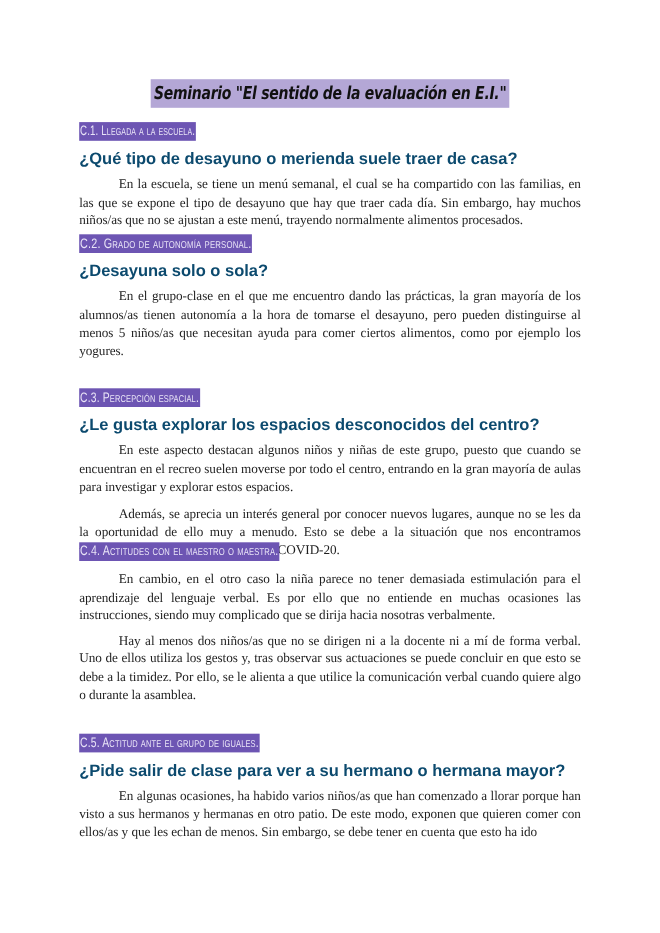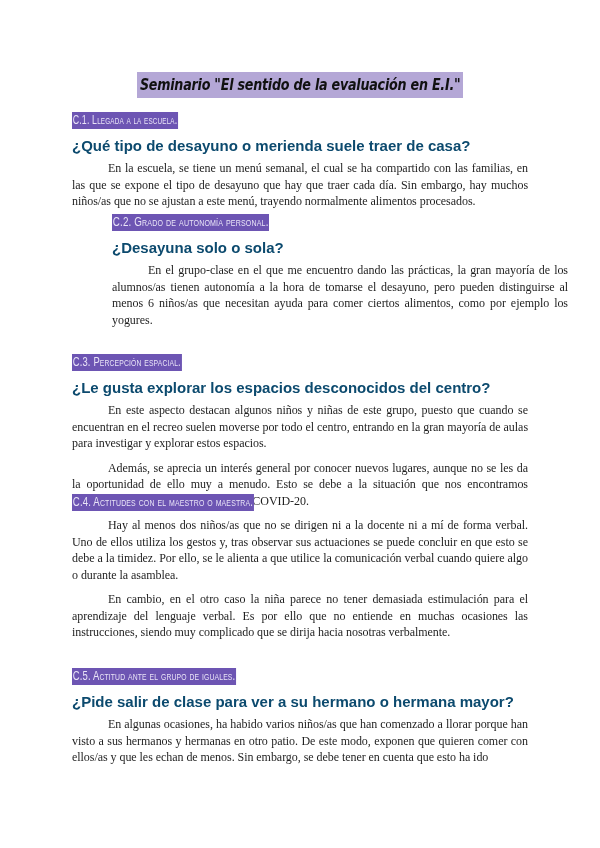--- a/index.html
+++ b/index.html
@@ -84,36 +84,36 @@
 <div class="title-wrap">
   <span class="title" style="transform: scale(0.821, 1.05);">Seminario "El sentido de la evaluación en E.I."</span>
 </div>
 
 <div class="section" style="top:110px;">
   <div class="sec-header" style="width: auto; transform: scaleX(0.707);">C.1. Llegada a la escuela.</div>
   <div class="question">¿Qué tipo de desayuno o merienda suele traer de casa?</div>
   <div class="para">En la escuela, se tiene un menú semanal, el cual se ha compartido con las familias, en las que se expone el tipo de desayuno que hay que traer cada día. Sin embargo, hay muchos niños/as que no se ajustan a este menú, trayendo normalmente alimentos procesados.</div>
 </div>
 
-<div class="section" style="top:212px;margin-left:40px;">
+<div class="section" style="top:212px;">
   <div class="sec-header" style="width: auto; transform: scaleX(0.785);">C.2. Grado de autonomía personal.</div>
   <div class="question">¿Desayuna solo o sola?</div>
-  <div class="para">En el grupo-clase en el que me encuentro dando las prácticas, la gran mayoría de los alumnos/as tienen autonomía a la hora de tomarse el desayuno, pero pueden distinguirse al menos 6 niños/as que necesitan ayuda para comer ciertos alimentos, como por ejemplo los yogures.</div>
+  <div class="para">En el grupo-clase en el que me encuentro dando las prácticas, la gran mayoría de los alumnos/as tienen autonomía a la hora de tomarse el desayuno, pero pueden distinguirse al menos 5 niños/as que necesitan ayuda para comer ciertos alimentos, como por ejemplo los yogures.</div>
 </div>
 
 <div class="section" style="top:352px;">
   <div class="sec-header" style="width: auto; transform: scaleX(0.753);">C.3. Percepción espacial.</div>
   <div class="question">¿Le gusta explorar los espacios desconocidos del centro?</div>
   <div class="para">En este aspecto destacan algunos niños y niñas de este grupo, puesto que cuando se encuentran en el recreo suelen moverse por todo el centro, entrando en la gran mayoría de aulas para investigar y explorar estos espacios.</div>
   <div class="para gap">Además, se aprecia un interés general por conocer nuevos lugares, aunque no se les da la oportunidad de ello muy a menudo. Esto se debe a la situación que nos encontramos viviendo, relacionada con el tema del COVID-20.</div>
 </div>
 
 <div class="section" style="top:492px;">
   <div class="sec-header" style="width: auto; transform: scaleX(0.771);">C.4. Actitudes con el maestro o maestra.</div>
+  <div class="para gap">En cambio, en el otro caso la niña parece no tener demasiada estimulación para el aprendizaje del lenguaje verbal. Es por ello que no entiende en muchas ocasiones las instrucciones, siendo muy complicado que se dirija hacia nosotras verbalmente.</div>
   <div class="para">Hay al menos dos niños/as que no se dirigen ni a la docente ni a mí de forma verbal. Uno de ellos utiliza los gestos y, tras observar sus actuaciones se puede concluir en que esto se debe a la timidez. Por ello, se le alienta a que utilice la comunicación verbal cuando quiere algo o durante la asamblea.</div>
-  <div class="para gap">En cambio, en el otro caso la niña parece no tener demasiada estimulación para el aprendizaje del lenguaje verbal. Es por ello que no entiende en muchas ocasiones las instrucciones, siendo muy complicado que se dirija hacia nosotras verbalmente.</div>
 </div>
 
 <div class="section" style="top:666px;">
   <div class="sec-header" style="width: auto; transform: scaleX(0.756);">C.5. Actitud ante el grupo de iguales.</div>
   <div class="question">¿Pide salir de clase para ver a su hermano o hermana mayor?</div>
   <div class="para">En algunas ocasiones, ha habido varios niños/as que han comenzado a llorar porque han visto a sus hermanos y hermanas en otro patio. De este modo, exponen que quieren comer con ellos/as y que les echan de menos. Sin embargo, se debe tener en cuenta que esto ha ido</div>
 </div>
 
 </body></html>

